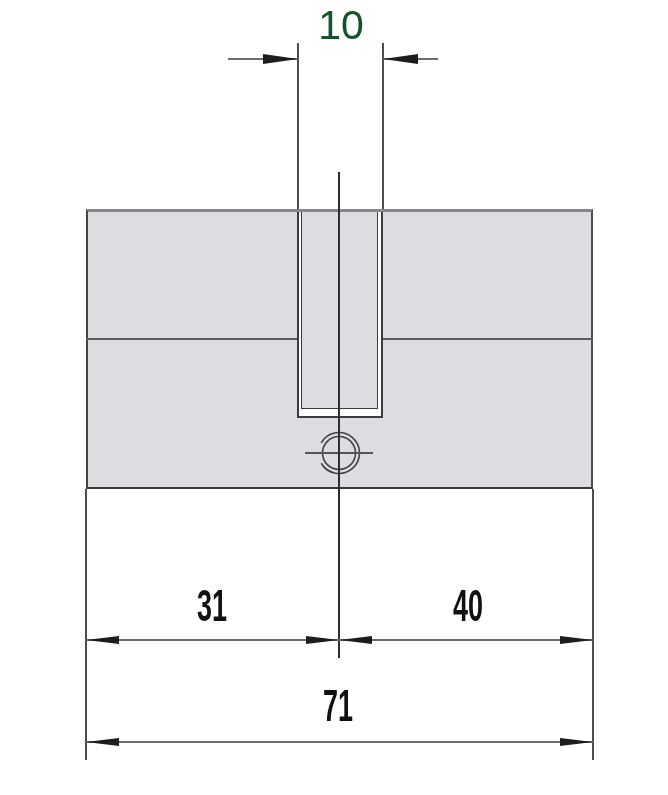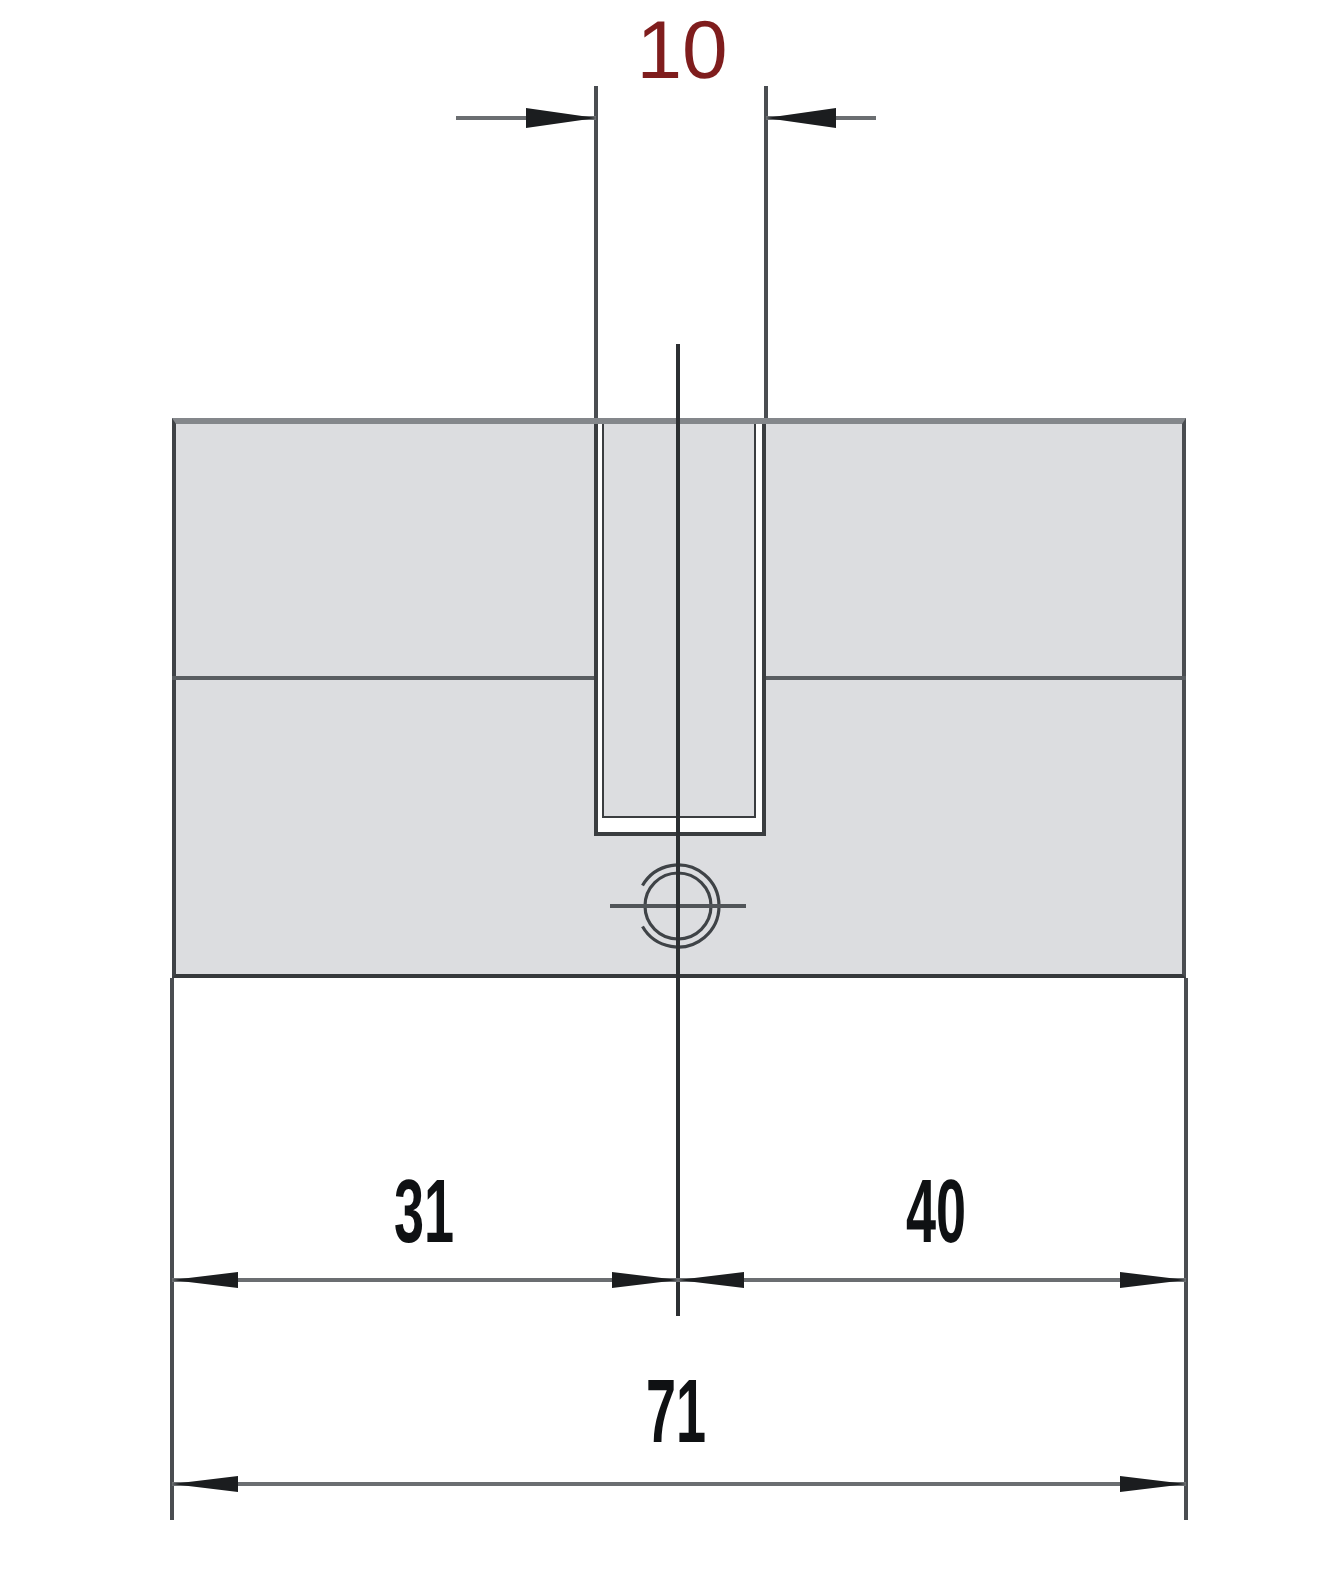--- a/index.html
+++ b/index.html
@@ -75,21 +75,21 @@
   .a10-right{left:383px;top:54px;}
   .a31-left{left:86px;top:635.5px;}
   .a31-right{left:306px;top:635.5px;}
   .a40-left{left:339px;top:635.5px;}
   .a40-right{left:560px;top:635.5px;}
   .a71-left{left:86px;top:737.5px;}
   .a71-right{left:560px;top:737.5px;}
 
   
   .dim-label{
-    text-align:center;color:#7f1d1d;
+    text-align:center;color:#14532d;
     font-family:"Liberation Sans", sans-serif;
     white-space:nowrap;
   }
   .label-10{left:291px;top:2px;width:100px;font-size:41px;font-weight:400;}
   .label-bold{
     font-size:45px;font-weight:bold;
     transform:scaleX(0.60);
     transform-origin:center bottom;
     letter-spacing:0px;color:#0f1113;
     height:47px;line-height:47px;

